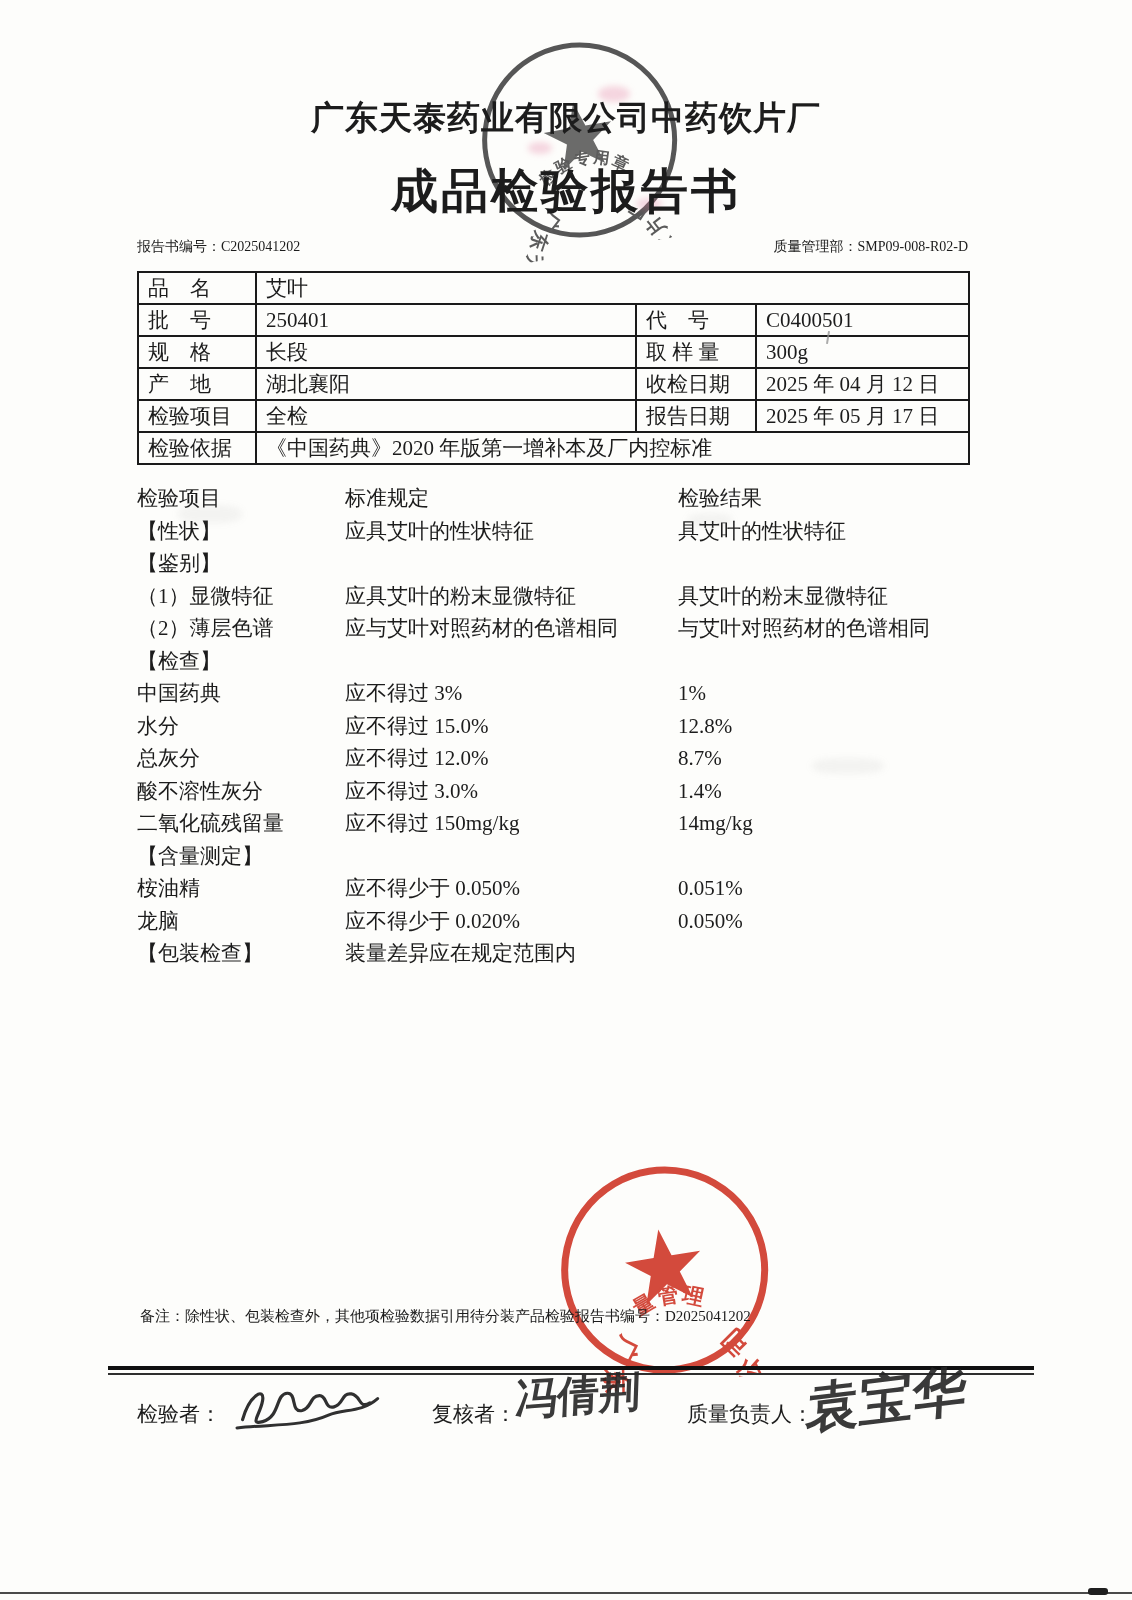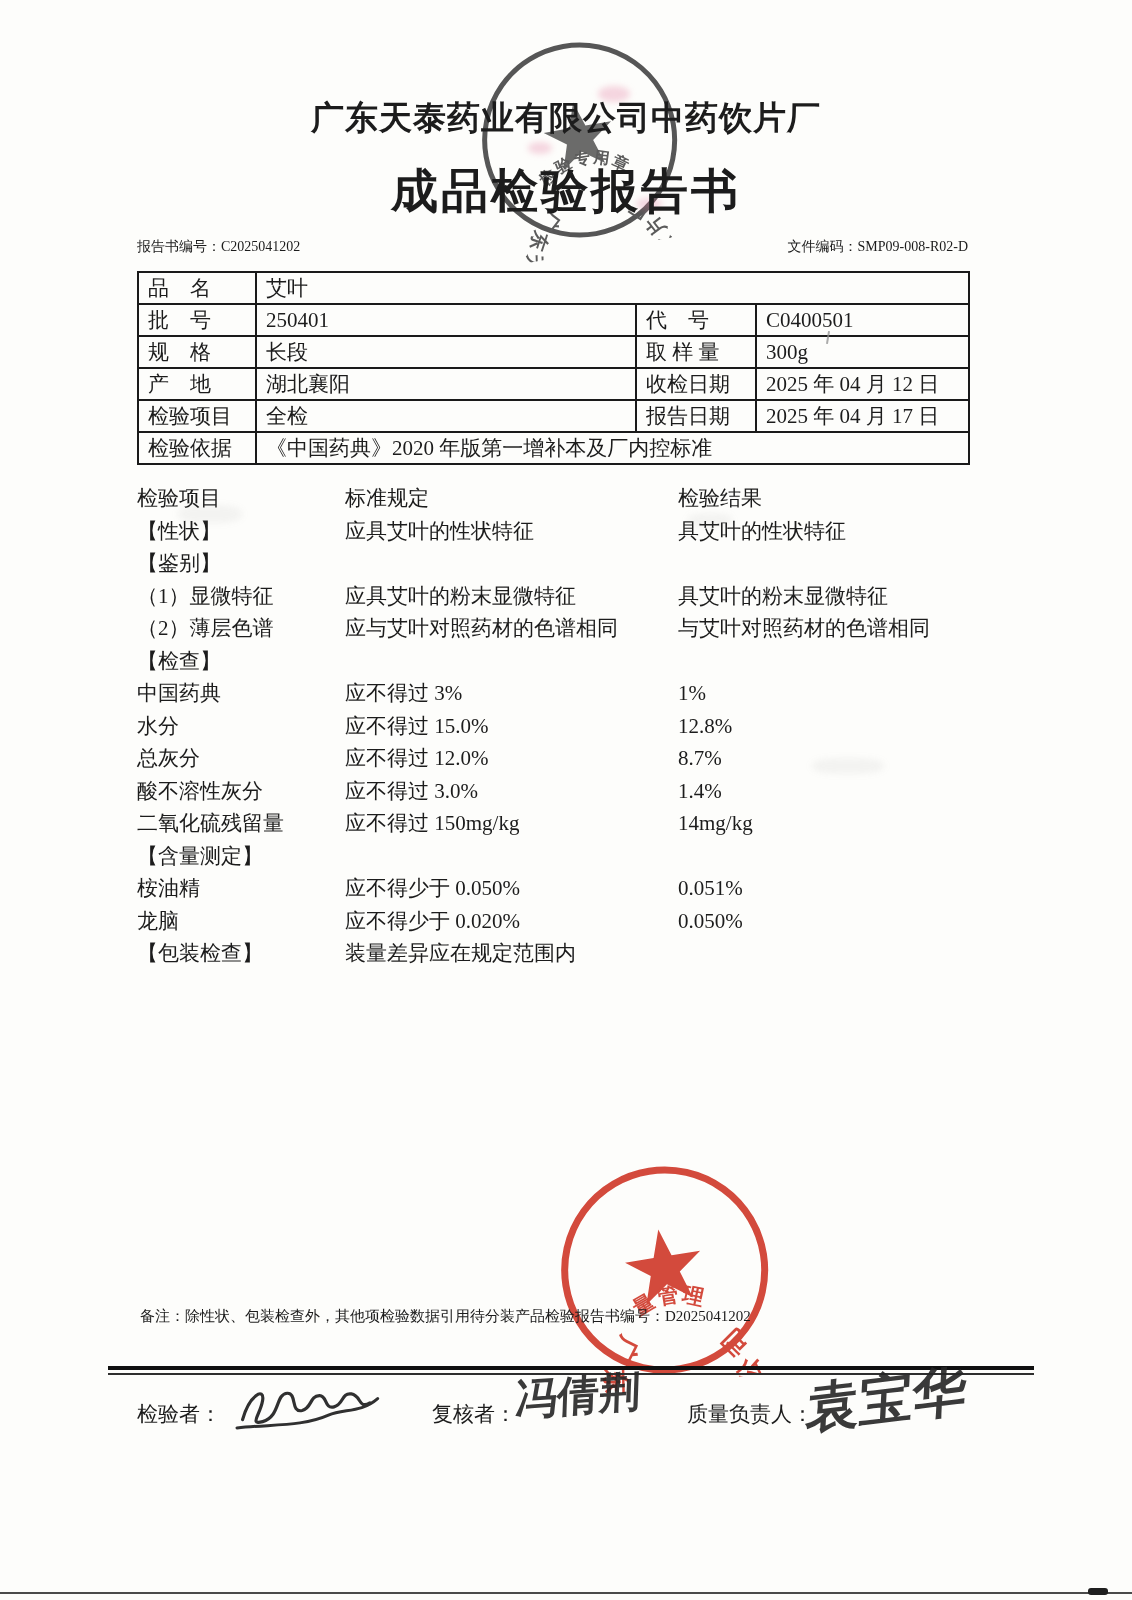--- a/index.html
+++ b/index.html
@@ -82,21 +82,21 @@
 
   <div class="pink" style="left:598px;top:86px;width:32px;height:16px;"></div>
   <div class="pink" style="left:528px;top:142px;width:24px;height:12px;"></div>
   <div class="pink" style="left:636px;top:198px;width:26px;height:12px;"></div>
 
   <h1 class="title1">广东天泰药业有限公司中药饮片厂</h1>
   <h2 class="title2">成品检验报告书</h2>
 
   <div class="meta">
     <span class="grp"><span>报告书编号：</span><span>C2025041202</span></span>
-    <span class="grp"><span>文件编码：</span><span>SMP09-008-R02-D</span></span>
+    <span class="grp"><span>质量管理部：</span><span>SMP09-008-R02-D</span></span>
   </div>
 
   <table class="info">
     <colgroup>
         <col style="width:118px">
         <col style="width:380px">
         <col style="width:120px">
         <col style="width:213px">
       </colgroup>
     <tbody>
@@ -119,21 +119,21 @@
     <tr>
       <td class="lbl">产    地</td>
       <td>湖北襄阳</td>
       <td class="lbl">收检日期</td>
       <td>2025 年 04 月 12 日</td>
     </tr>
     <tr>
       <td class="lbl">检验项目</td>
       <td>全检</td>
       <td class="lbl">报告日期</td>
-      <td>2025 年 04 月 17 日</td>
+      <td>2025 年 05 月 17 日</td>
     </tr>
     <tr>
       <td class="lbl">检验依据</td>
       <td colspan="3">《中国药典》2020 年版第一增补本及厂内控标准</td>
     </tr>
   </tbody>
     </table>
   <div class="pentick"></div>
 
   <div class="results">

